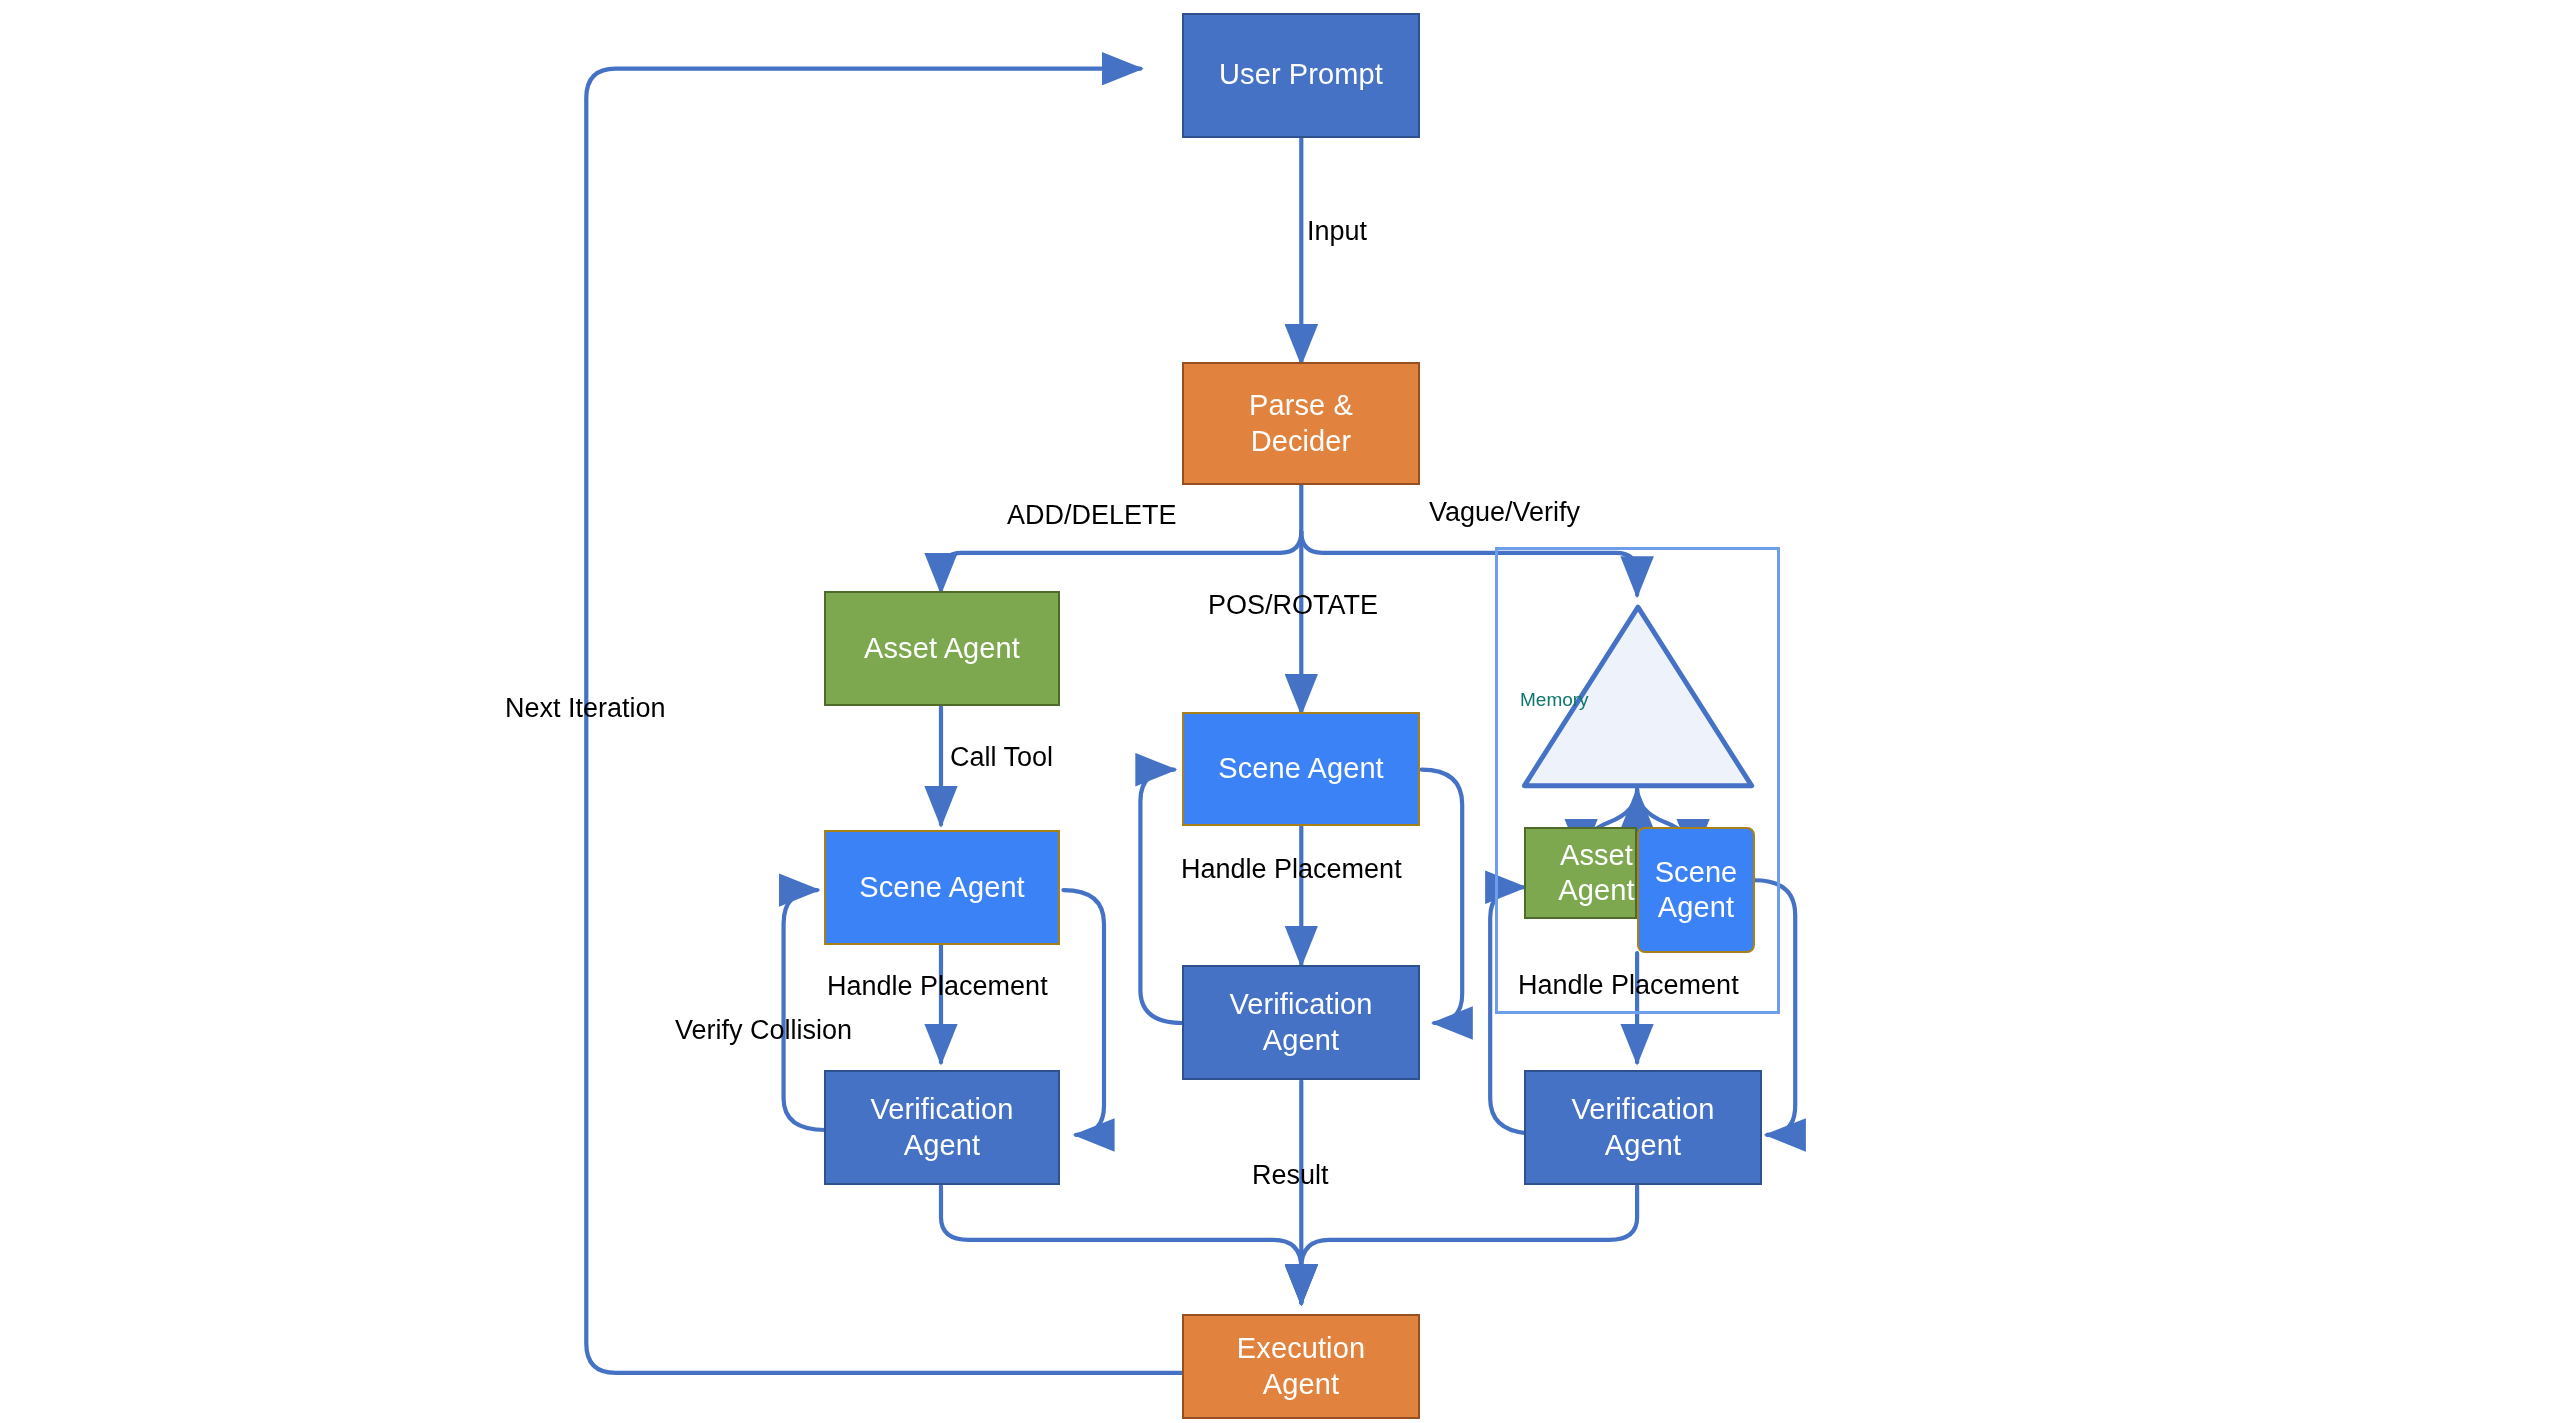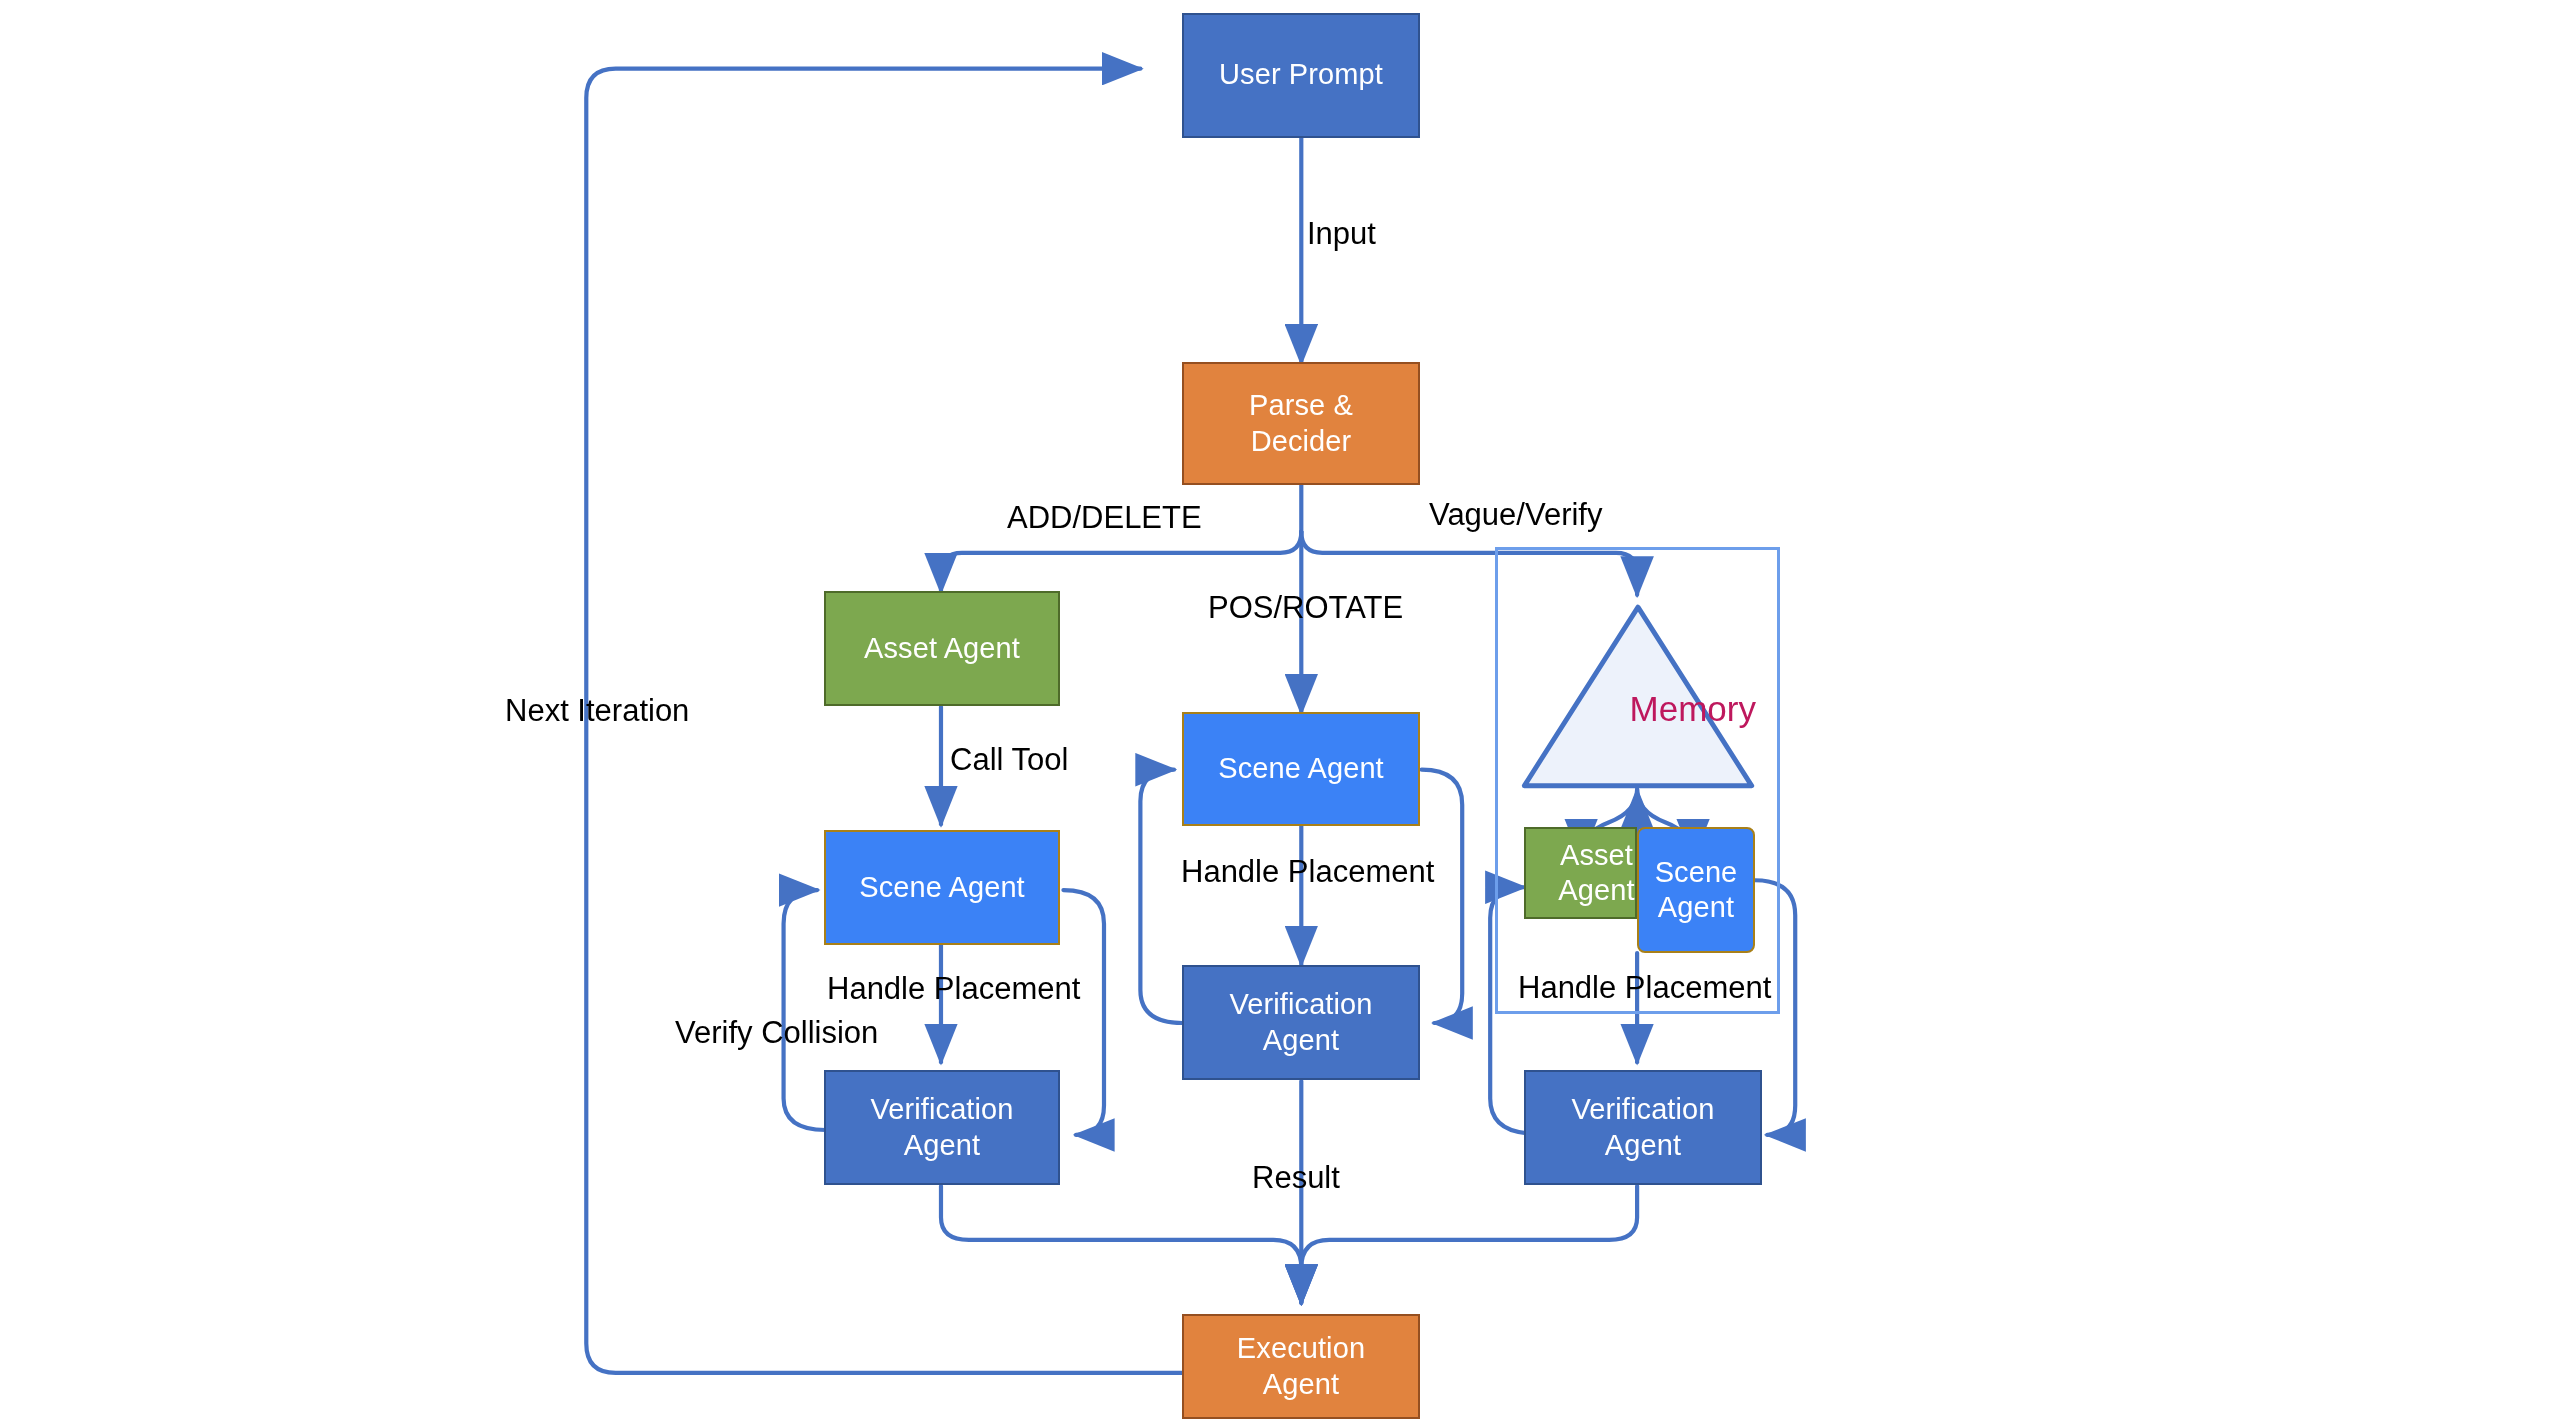--- a/index.html
+++ b/index.html
@@ -57,32 +57,32 @@
     border: 2.8px solid #A98018;
   }
   
   .memory-wrap {
     position: absolute;
     z-index: 5;
   }
   .memory-label {
     position: absolute;
     width: 100%;
-    text-align: right;
-    color: #be185d;
-    font-size: 35px;
+    text-align: left;
+    color: #0f766e;
+    font-size: 19px;
     top: 46%;
     left: 0;
     pointer-events: none;
   }
   
   .edge-label {
     position: absolute;
     color: #000000;
-    font-size: 31px;
+    font-size: 27px;
     line-height: 1.1;
     white-space: nowrap;
     z-index: 6;
   }
   
   .group-box {
     position: absolute;
     box-sizing: border-box;
     border: 3.5px solid #6D9EEB;
     background: transparent;

